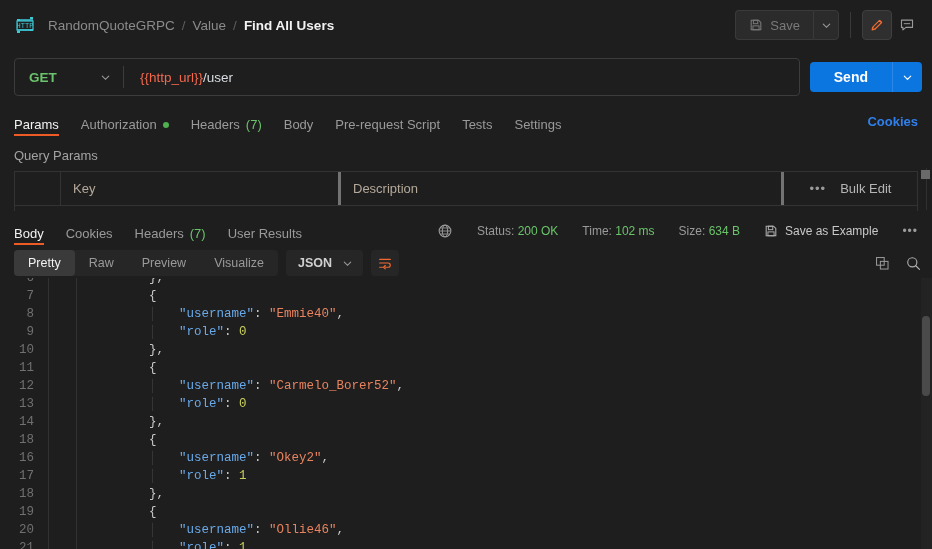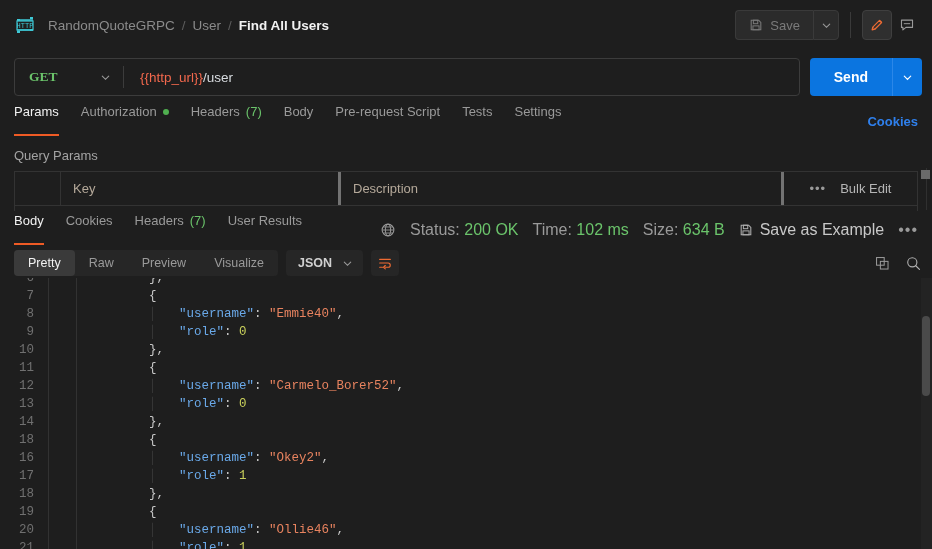--- a/index.html
+++ b/index.html
@@ -54,51 +54,51 @@
     padding: 0 10px 0 14px; gap: 10px;
   }
   .url-field {
     flex: 1 1 auto; height: 38px;
     background: #1e1e1e; border: 1px solid #3c3c3c; border-radius: 4px;
     display: flex; align-items: center;
   }
   .method {
     display: flex; align-items: center; justify-content: space-between;
     width: 108px; height: 100%; padding: 0 12px 0 14px;
-    color: #6bc46b; font-size: 13.5px; font-weight: bold; font-family: Liberation Serif, serif;
+    color: #6bc46b; font-size: 13.5px; font-weight: bold;
   }
   .method-sep { width: 1px; height: 22px; background: #3c3c3c; }
   .url-text {
     flex: 1; padding: 0 0 0 16px;
     font-family: "Liberation Sans", sans-serif; font-size: 13.5px; white-space: nowrap;
   }
   .var { color: #f2684d; }
   .path { color: #d8dce0; }
-  .send-group { display: flex; align-items: stretch; height: 38px; }
+  .send-group { display: flex; align-items: stretch; height: 30px; }
   .send-btn {
     background: #0b75e0; color: #fff; font-size: 14px; font-weight: bold;
     padding: 0 24px; border-radius: 4px 0 0 4px;
     display: flex; align-items: center;
   }
   .send-caret {
     background: #0b75e0; width: 30px; border-radius: 0 4px 4px 0;
     display: flex; align-items: center; justify-content: center;
     border-left: 1px solid #2b87e8;
   }
 
   
   .req-tabs {
     height: 32px; display: flex; align-items: flex-end;
     padding: 0 14px; gap: 22px;
     position: relative;
   }
   .tab {
     display: flex; align-items: center; gap: 6px;
     font-size: 13px; color: #9a9a9a;
-    padding-bottom: 17px; position: relative;
+    padding-bottom: 4px; position: relative;
   }
   .tab.active { color: #f2f2f2; }
   .tab.active::after {
     content: ""; position: absolute; left: 0; right: 0; bottom: 0;
     height: 2px; background: #ef5b25;
   }
   .count { color: #6bc46b; }
   .green-dot { width: 6px; height: 6px; border-radius: 50%; background: #50b050; display:inline-block; }
   .cookies-link { margin-left: auto; color: #2f80ed; font-size: 13px; padding-bottom: 7px; font-weight: bold;}
 
@@ -119,21 +119,21 @@
     width: 133px; height: 100%; display: flex; align-items: center;
     justify-content: center; gap: 14px; font-size: 13px; color: #b5b5b5;
   }
   .qp-body-row { height: 6px; border-top: 1px solid #333333; }
 
   
   .resp-tabs {
     height: 34px; display: flex; align-items: flex-end;
     padding: 0 14px; gap: 22px;
   }
-  .resp-meta { margin-left: auto; display: flex; align-items: center; gap: 14px; padding-bottom: 6px; font-size: 16px; color: #9a9a9a; }
+  .resp-meta { margin-left: auto; display: flex; align-items: center; gap: 24px; padding-bottom: 6px; font-size: 12px; color: #9a9a9a; }
   .ok { color: #6bc46b; }
   .meta-item { white-space: nowrap; }
   .dots { letter-spacing: 1px; color: #9a9a9a; }
 
   
   .pretty-bar { height: 36px; display: flex; align-items: center; padding: 0 10px 0 14px; gap: 8px; }
   .seg { display: flex; background: #262626; border-radius: 4px; height: 26px; align-items: stretch; }
   .seg-item {
     display: flex; align-items: center; padding: 0 14px;
     font-size: 12.5px; color: #9a9a9a; border-radius: 4px;
@@ -183,21 +183,21 @@
     <svg viewBox="0 0 22 20" width="22" height="20">
       <path d="M3 4 h3 v2 h-3 z M16 2 h3 v2 h-3 z M3 16 h3 v2 h-3 z M16 14 h3 v2 h-3 z" fill="#3ec9d6"></path>
       <path d="M4 5 H19 M3 15 H18" stroke="#3ec9d6" stroke-width="1.4" fill="none"></path>
       <rect x="3" y="6" width="16" height="9" fill="none" stroke="#3ec9d6" stroke-width="1.2"></rect>
       <text x="11" y="13.3" font-size="7" font-family="Liberation Mono, monospace" fill="#3ec9d6" text-anchor="middle">HTTP</text>
     </svg>
   </span>
   <div class="crumbs">
     <span class="crumb-dim">RandomQuoteGRPC</span>
     <span class="crumb-sep">/</span>
-    <span class="crumb-dim">User</span>
+    <span class="crumb-dim">Value</span>
     <span class="crumb-sep">/</span>
     <span class="crumb-active">Find All Users</span>
   </div>
 
   <div class="topbar-right">
     <div class="save-group">
       <div class="save-btn">
         <span>
           <svg viewBox="0 0 16 16" width="14" height="14">
             <path d="M2.5 2.5h8.5l2.5 2.5v8.5h-11z" fill="none" stroke="#7a7a7a" stroke-width="1.2"></path>

